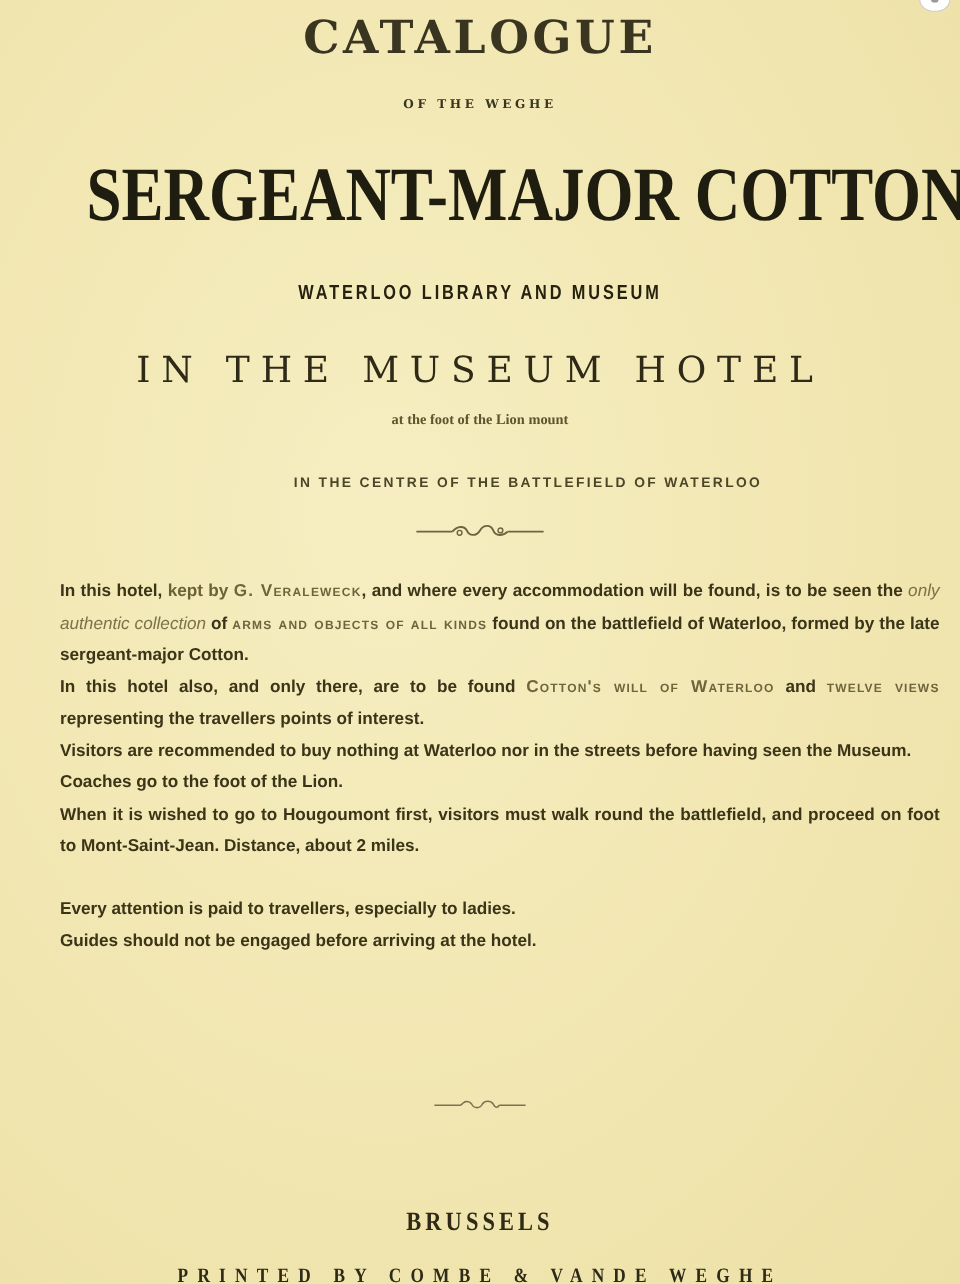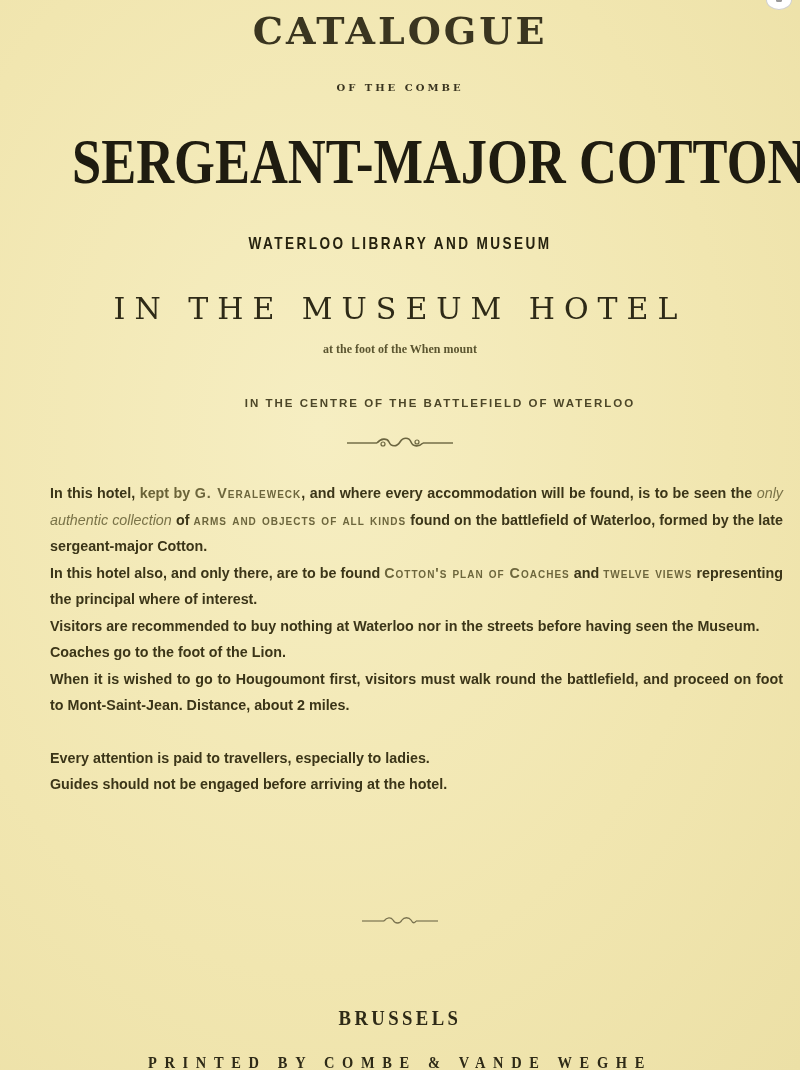--- a/index.html
+++ b/index.html
@@ -67,40 +67,40 @@
 </head>
 <body>
 
 <div class="page">
 
   <div class="corner-badge">
       <span></span>
     </div>
 
   <div class="center title">CATALOGUE</div>
-  <div class="center oflate">OF THE COMBE</div>
+  <div class="center oflate">OF THE WEGHE</div>
   <div class="center main-name">SERGEANT-MAJOR COTTON'S</div>
   <div class="center subtitle1">WATERLOO LIBRARY AND MUSEUM</div>
   <div class="center hotel">IN THE MUSEUM HOTEL</div>
-  <div class="center footline">at the foot of the When mount</div>
+  <div class="center footline">at the foot of the Lion mount</div>
   <div class="center centre">IN THE CENTRE OF THE BATTLEFIELD OF WATERLOO</div>
 
   <div class="orn" style="top:436px;">
     <svg width="110" height="14" viewBox="0 0 110 14">
       <line x1="2" y1="7" x2="32" y2="7" stroke="#6b6540" stroke-width="1.4"></line>
       <line x1="78" y1="7" x2="108" y2="7" stroke="#6b6540" stroke-width="1.4"></line>
       <path d="M32 7 C36 2, 42 2, 44 6 C46 11, 52 11, 55 6 C58 1, 64 1, 66 6 C68 11, 74 11, 78 7" fill="none" stroke="#6b6540" stroke-width="1.6"></path>
       <circle cx="38" cy="8" r="2" fill="none" stroke="#6b6540" stroke-width="1.2"></circle>
       <circle cx="72" cy="6" r="2" fill="none" stroke="#6b6540" stroke-width="1.2"></circle>
     </svg>
   </div>
 
   <div class="body-text" id="body-text">
       <p class="para" style="text-indent: 0px;"><span class="">In this hotel, </span><span class="lt">kept by </span><span class="sc">G. Veraleweck</span><span class="">, and where every accommodation will be found, is to be seen the </span><span class="it">only authentic collection</span><span class=""> of </span><span class="sc">arms and objects of all kinds</span><span class=""> found on the battlefield of Waterloo, formed by the late sergeant-major Cotton.</span></p>
-      <p class="para" style="text-indent: 0px;"><span class="">In this hotel also, and only there, are to be found </span><span class="sc">Cotton's plan of Coaches</span><span class=""> and </span><span class="sc">twelve views</span><span class=""> representing the principal where of interest.</span></p>
+      <p class="para" style="text-indent: 0px;"><span class="">In this hotel also, and only there, are to be found </span><span class="sc">Cotton's will of Waterloo</span><span class=""> and </span><span class="sc">twelve views</span><span class=""> representing the travellers points of interest.</span></p>
       <p class="para" style="text-indent: 0px;"><span class="">Visitors are recommended to buy nothing at Waterloo nor in the streets before having seen the Museum.</span></p>
       <p class="para" style="text-indent: 0px;"><span class="">Coaches go to the foot of the Lion.</span></p>
       <p class="para" style="text-indent: 0px;"><span class="">When it is wished to go to Hougoumont first, visitors must walk round the battlefield, and proceed on foot to Mont-Saint-Jean. Distance, about 2 miles.</span></p>
       <p class="para" style="text-indent: 0px; margin-top: 26px;"><span class="">Every attention is paid to travellers, especially to ladies.</span></p>
       <p class="para" style="text-indent: 0px;"><span class="">Guides should not be engaged before arriving at the hotel.</span></p>
     </div>
 
   <div class="orn" style="top:915px;">
     <svg width="80" height="12" viewBox="0 0 80 12">
       <line x1="2" y1="6" x2="24" y2="6" stroke="#7a7350" stroke-width="1.2"></line>

